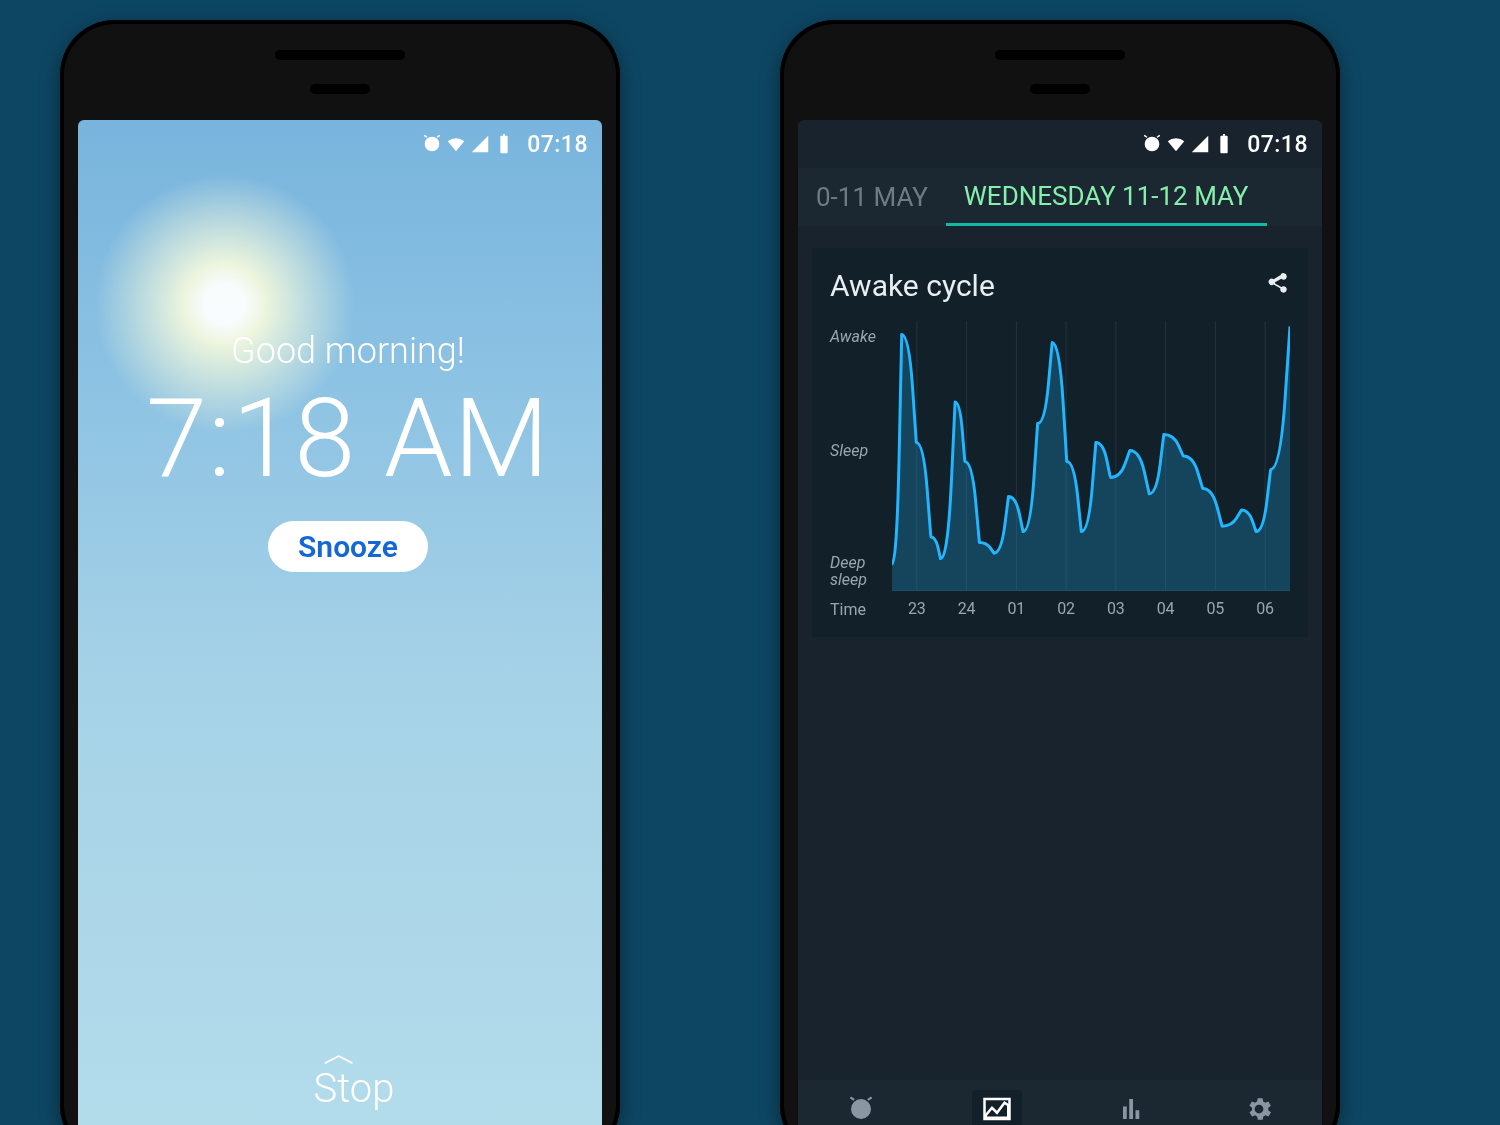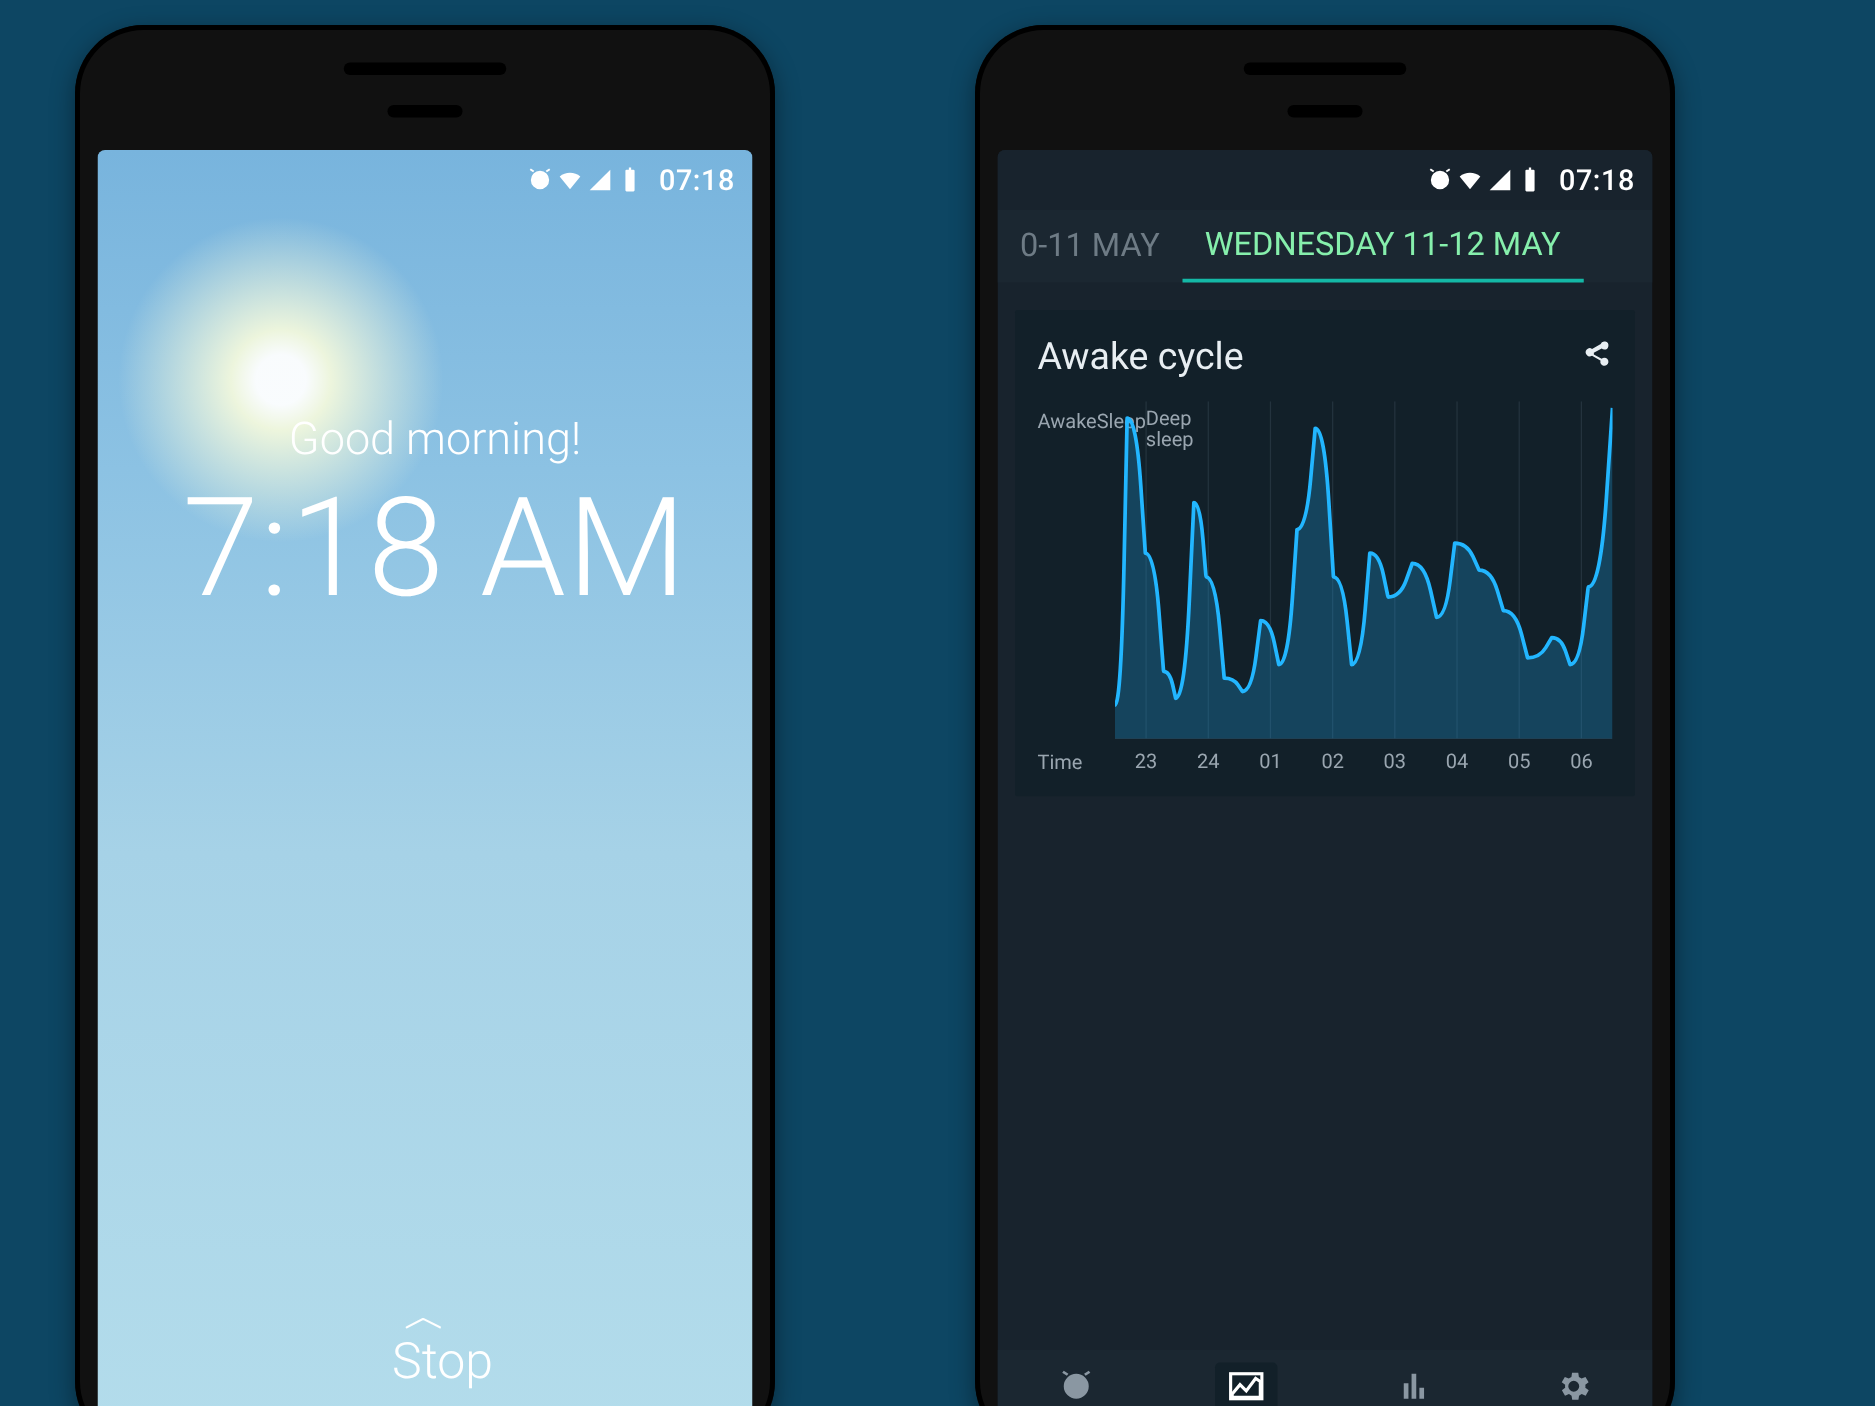--- a/index.html
+++ b/index.html
@@ -75,21 +75,21 @@
   .tabs { height:58px; background:#1b2731; display:flex; align-items:center; font-size:26px; color:#6e7b85; white-space:nowrap; }
   .tabs .tab{ padding:0 18px; height:100%; display:flex; align-items:center; }
   .tabs .tab.active{ color:#86efac; border-bottom:3px solid #14b8a6; }
   .card{
     margin:22px 14px 0; background:#122029; border-radius:2px; padding:20px 18px 18px;
   }
   .cardhead{ display:flex; align-items:center; }
   .cardhead h2{ font-size:30px; font-weight:400; color:#e8eef2; }
   .cardhead .share{ margin-left:auto; }
   .chartgrid{ margin-top:18px; display:flex; }
-  .ylabels{ width:62px; display:flex; flex-direction:row; font-size:16px; color:#9aa6b0; padding:6px 0 2px;}
+  .ylabels{ width:62px; display:flex; flex-direction:column; justify-content:space-between; font-size:16px; color:#9aa6b0; padding:6px 0 2px;font-style:italic;}
   .plot{ flex:1; height:270px; position:relative; }
   .plot svg{ width:100%; height:100%; display:block; }
   .xlabels{ display:flex; margin-left:62px; margin-top:8px; font-size:16px; color:#9aa6b0;}
   .xlabels span{ flex:1; text-align:center;}
   .xaxis-title{ font-size:16px; color:#9aa6b0; margin-top:14px; }
   .stats{ margin:20px 18px 0; font-size:20px; color:#cdd6dd; }
   .stats .row{ display:flex; margin:6px 0;}
   .stats .k{ width:160px; }
   .bottomnav{
     position:absolute; bottom:0; left:0; right:0; height:62px; background:#1b2731;
@@ -124,20 +124,21 @@
         <span class="icon">
             <svg viewBox="0 0 24 24">
               <path d="M15 3h-2V1h-2v2H9a1 1 0 0 0-1 1v17a1 1 0 0 0 1 1h6a1 1 0 0 0 1-1V4a1 1 0 0 0-1-1z"></path>
             </svg>
           </span>
         <span class="time">07:18</span>
       </div>
       <div class="greet">
         <div class="hello">Good morning!</div>
         <div class="clock">7:18 AM</div>
+        <div class="snooze">Snooze</div>
       </div>
       <div class="stopwrap">
         <div class="chev">︿</div>
         <div class="label">Stop</div>
       </div>
     </div>
   </div>
 </div>
 
 <div class="phone right">

